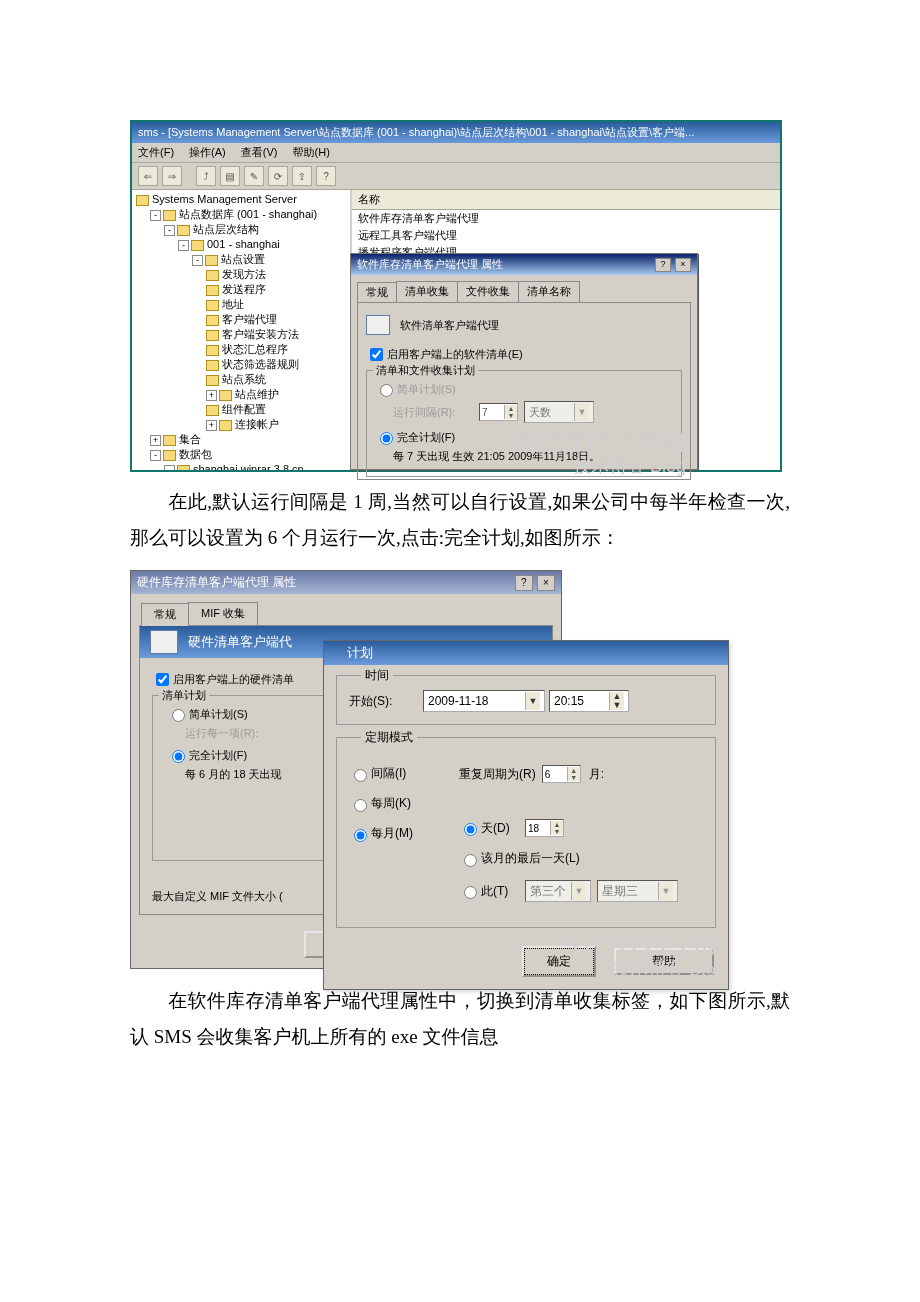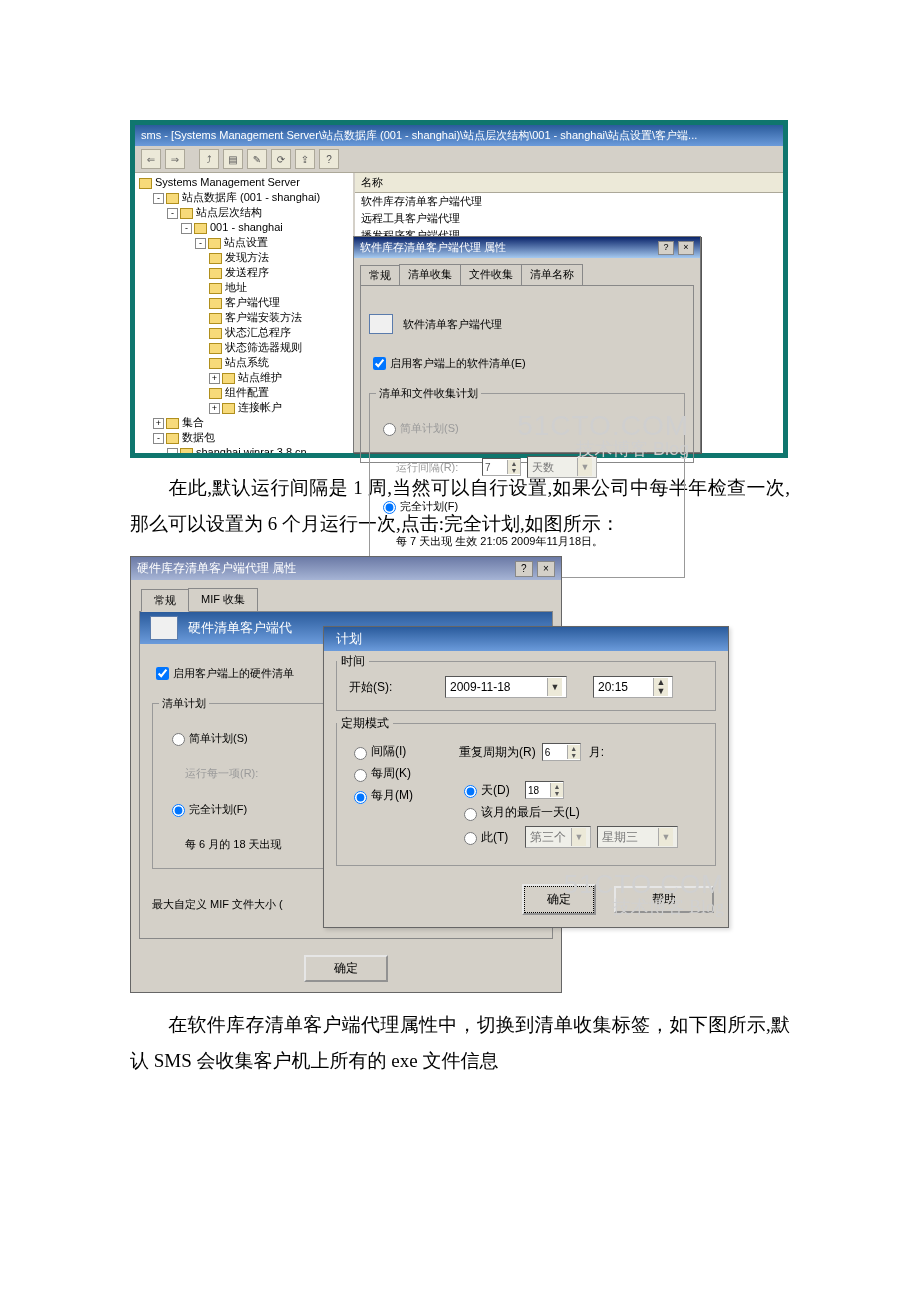--- a/index.html
+++ b/index.html
@@ -28,21 +28,21 @@
     display: inline-block;
     width: 2em;
   }
   .roman {
     font-family: "Times New Roman", serif;
   }
 
   
   .mmc {
     width: 648px;
-    border: 5px solid #0f766e;
+    border: 2px solid #0f766e;
     background: #fde047;
     font-family: Tahoma, SimSun, sans-serif;
     font-size: 11px;
     color: #000;
   }
   .mmc .titlebar {
     background: linear-gradient(#2a5b9c, #6b9bdb);
     color: #fff;
     padding: 3px 6px;
     font-size: 11px;
@@ -178,21 +178,21 @@
     top: 1px;
     border-bottom: 1px solid #d4d0c8;
   }
   .dlg1 .pane {
     border: 1px solid #888;
     margin: 0 6px 6px 6px;
     padding: 8px;
     height: 160px;
     position: relative;
   }
-  .rowline { display: flex; align-items: center; margin: 20px 0; font-size: 11px; }
+  .rowline { display: flex; align-items: center; margin: 4px 0; font-size: 11px; }
   .rowline input[type=checkbox], .rowline input[type=radio] { margin-right: 4px; }
   .grpbox {
     border: 1px solid #999;
     margin-top: 6px;
     padding: 6px 8px 8px 8px;
     position: relative;
   }
   .grpbox .legend {
     position: absolute;
     top: -8px; left: 6px;
@@ -311,33 +311,33 @@
     width: 404px;
     background: #d4d0c8;
     border: 1px solid #666;
     box-shadow: 2px 2px 4px rgba(0,0,0,.15);
     font-size: 12px;
     padding-bottom: 6px;
   }
   .dlg2b .dlgtitle {
     background: linear-gradient(#2a5b9c, #6b9bdb);
     color: #fff;
-    padding: 3px 12px;
+    padding: 3px 23px;
     font-size: 13px;
   }
   .dlg2b .content { padding: 10px 12px 4px 12px; }
   .dlg2b .grp {
     border: 1px solid #999;
     position: relative;
     padding: 14px 12px 12px 12px;
     margin-bottom: 12px;
   }
   .dlg2b .grp .legend {
     position: absolute;
-    top: -9px; left: 0;
+    top: -9px; left: 24px;
     background: #d4d0c8;
     padding: 0 4px;
   }
   .dateinput {
     display: inline-flex;
     align-items: center;
     border: 1px inset #aaa;
     background: #fff;
     height: 20px;
     padding: 0 4px;
@@ -353,21 +353,21 @@
     height: 18px;
     line-height: 18px;
     color: #333;
   }
   .colpair {
     display: flex;
     gap: 18px;
   }
   .colpair .c1 { width: 92px; }
   .colpair .c2 { flex: 1; }
-  .rline { display:flex; align-items:center; margin: 5px 0; }
+  .rline { display:flex; align-items:center; margin: 13px 0; }
   .rline input[type=radio] { margin-right: 4px; }
   .sel {
     border: 1px inset #aaa;
     background: #efefe9;
     height: 20px;
     padding: 0 4px;
     min-width: 56px;
     display: inline-flex;
     align-items: center;
     color: #777;
@@ -396,20 +396,26 @@
   .watermark2 .l1 { font-size: 26px; letter-spacing: 1px; }
   .watermark2 .l2 { font-size: 18px; font-family: KaiTi, STKaiti, serif; }
 </style>
 </head>
 <body>
 
 <div class="page">
 
   <div class="fig mmc">
     <div class="titlebar">sms - [Systems Management Server\站点数据库 (001 - shanghai)\站点层次结构\001 - shanghai\站点设置\客户端...</div>
+    <div class="menubar">
+      <span>文件(F)</span>
+      <span>操作(A)</span>
+      <span>查看(V)</span>
+      <span>帮助(H)</span>
+    </div>
     <div class="toolbar">
       <span class="tbtn">⇐</span>
       <span class="tbtn">⇒</span>
       <span style="width:6px"></span>
       <span class="tbtn">⤴</span>
       <span class="tbtn">▤</span>
       <span class="tbtn">✎</span>
       <span class="tbtn">⟳</span>
       <span class="tbtn">⇪</span>
       <span class="tbtn">?</span>
@@ -558,21 +564,21 @@
       <div class="dlg-buttons">
         <button class="btn">确定</button>
       </div>
     </div>
 
     <div class="dlg2b">
       <div class="dlgtitle">计划</div>
       <div class="content">
         <div class="grp">
           <span class="legend">时间</span>
-          <div style="display:flex;align-items:center;gap:26px;">
+          <div style="display:flex;align-items:center;gap:4px;">
             <span style="width:70px;">开始(S):</span>
             <span class="dateinput">
               <span class="dd">2009-11-18</span>
                 <span class="arrow">▼</span>
             </span>
             <span class="dateinput" style="min-width:70px;">
               <span class="dd">20:15</span>
               <span class="arrow" style="line-height:9px;">▲<br>▼</span>
             </span>
           </div>

